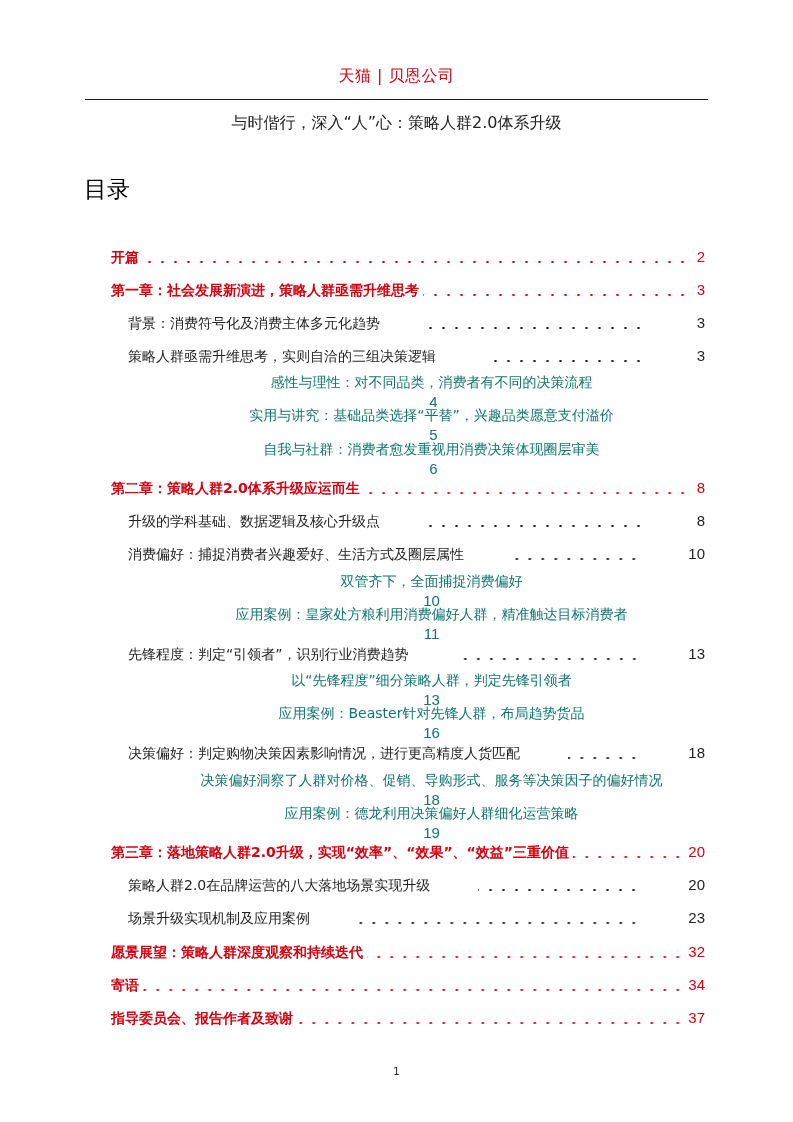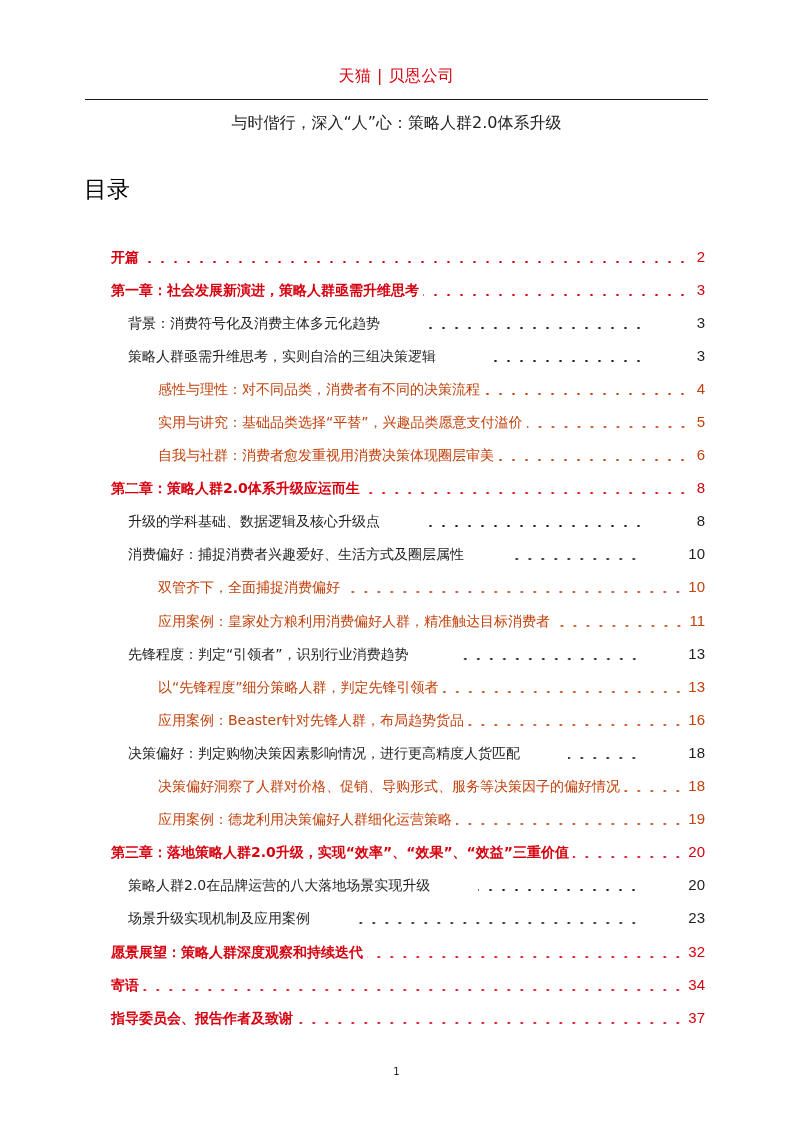--- a/index.html
+++ b/index.html
@@ -27,21 +27,21 @@
     .toc {
       position: absolute; top: 240px; left: 85px; width: 620px;
       margin: 0; padding: 0; list-style: none;
     }
     .toc-row {
       height: 33.1px; display: flex; align-items: center;
       font-size: 14px; line-height: 20px; white-space: nowrap; margin-left: 26px;
     }
     .toc-row.l1 { color: #d7000f; font-weight: bold; padding-left: 0; }
     .toc-row.l2 { color: #1f1f1f; padding-left: 17px; gap: 44px; }
-    .toc-row.l3 { color: #c2410c; padding-left: 47px; }
+    .toc-row.l3 { color: #0f766e; padding-left: 47px; flex-direction: column; }
     .toc-text { flex: 0 0 auto; }
     .toc-leader {
       flex: 1 1 auto; margin: 0 4px; height: 14px; align-self: center;
       background-image: radial-gradient(circle, currentColor 1px, transparent 1.3px);
       background-size: 13px 4px;
       background-repeat: repeat-x;
       background-position: right 10px;
     }
     .toc-page {
       flex: 0 0 auto; text-align: right; min-width: 12px;

